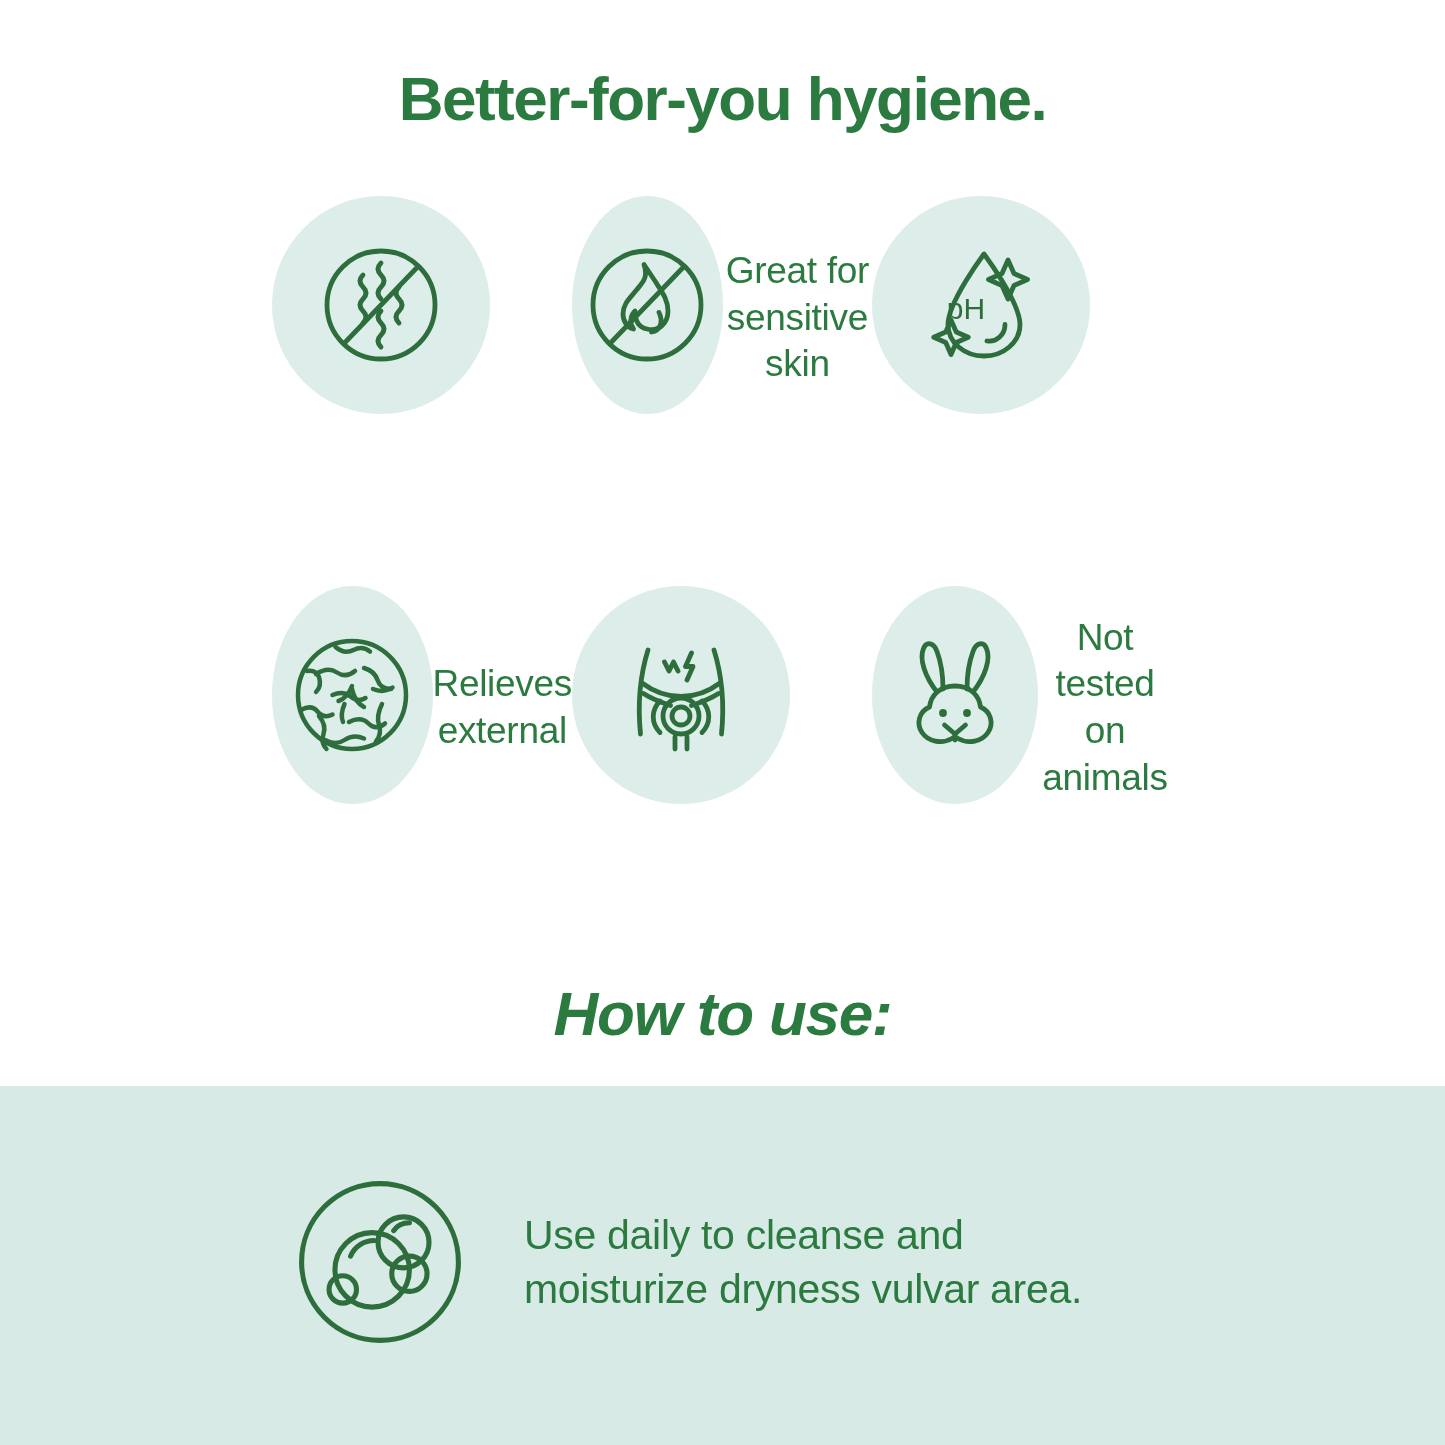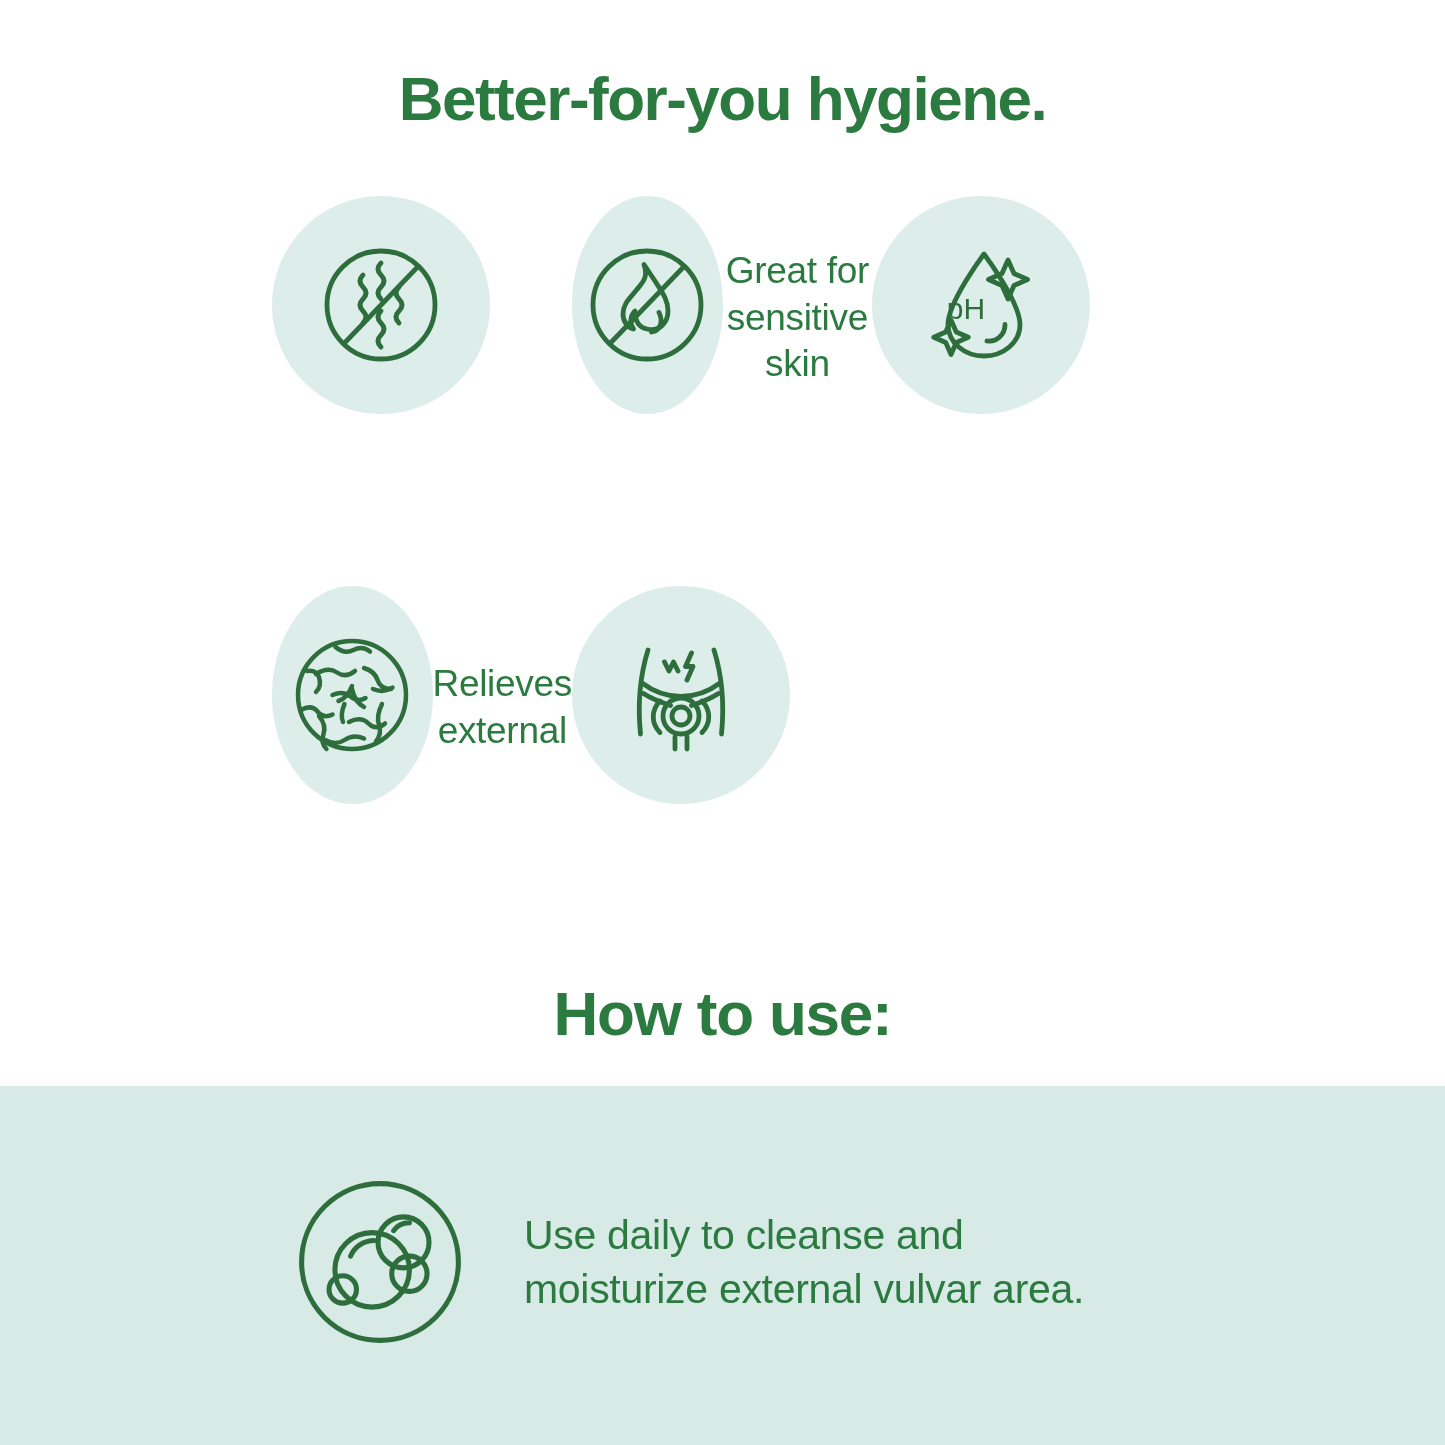--- a/index.html
+++ b/index.html
@@ -83,20 +83,21 @@
     position: absolute;
     top: 983px;
     left: 0;
     width: 1445px;
     text-align: center;
     font-size: 62px;
     font-weight: 700;
     letter-spacing: -1.2px;
     color: #2b7a3f;
     line-height: 1;
+    font-style: italic;
   }
 
   
   .banner {
     position: absolute;
     left: 0;
     top: 1086px;
     width: 1445px;
     height: 359px;
     background: #d7eae6;
@@ -232,37 +233,56 @@
               <path d="M64 54 c6 6 6 15 0 21"></path>
               <line x1="46" y1="78" x2="46" y2="86"></line>
               <line x1="54" y1="78" x2="54" y2="86"></line>
               <path d="M39 28 l3 6 l3 -6 l3 6"></path>
               <path d="M57 22 l-4 9 l5 0 l-4 9"></path>
             </svg>
           </span>
         </div>
       </div>
 
+      <div class="benefit-cell">
+        <div class="badge">
+          <span>
+            <svg width="150" height="150" viewBox="0 0 100 100" fill="none" stroke="#2d6e3c" stroke-width="3.2" stroke-linecap="round" stroke-linejoin="round">
+              <path d="M38 48 C30 38 26 26 29 19 C31 14 36 15 38 21 C41 29 42 39 42 46"></path>
+              <path d="M62 48 C70 38 74 26 71 19 C69 14 64 15 62 21 C59 29 58 39 58 46"></path>
+              <path d="M50 44 C40 44 34 50 33 58 C26 61 24 69 28 75 C32 81 41 83 48 79
+                       C49 78 51 78 52 79 C59 83 68 81 72 75 C76 69 74 61 67 58
+                       C66 50 60 44 50 44 Z"></path>
+              <circle cx="42" cy="62" r="2.6" fill="#2d6e3c" stroke="none"></circle>
+              <circle cx="58" cy="62" r="2.6" fill="#2d6e3c" stroke="none"></circle>
+              <path d="M43 70 l7 6 l7 -6"></path>
+              <line x1="50" y1="76" x2="50" y2="80"></line>
+            </svg>
+          </span>
+        </div>
+        <div class="benefit-label">Not tested
+on animals</div>
+      </div>
 
     </div>
   </div>
 
   <div class="howto-heading">How to use:</div>
 
   <div class="banner">
     <div class="banner-inner">
       <div class="banner-icon">
         <svg width="196" height="196" viewBox="0 0 100 100" fill="none" stroke="#2d6e3c" stroke-width="2.6" stroke-linecap="round" stroke-linejoin="round">
           <circle cx="50" cy="50" r="40"></circle>
           <circle cx="46" cy="54" r="19"></circle>
           <circle cx="62" cy="40" r="13"></circle>
           <circle cx="65" cy="56" r="9"></circle>
           <circle cx="31" cy="64" r="7"></circle>
           <path d="M35 47 c2 -5 7 -8 12 -8"></path>
           <path d="M57 34 c2 -3 5 -4 8 -4"></path>
         </svg>
       </div>
       <div class="banner-text">Use daily to cleanse and
-moisturize external vulvar area.</div>
+moisturize dryness vulvar area.</div>
     </div>
   </div>
 
 </div>
 
 </body></html>

